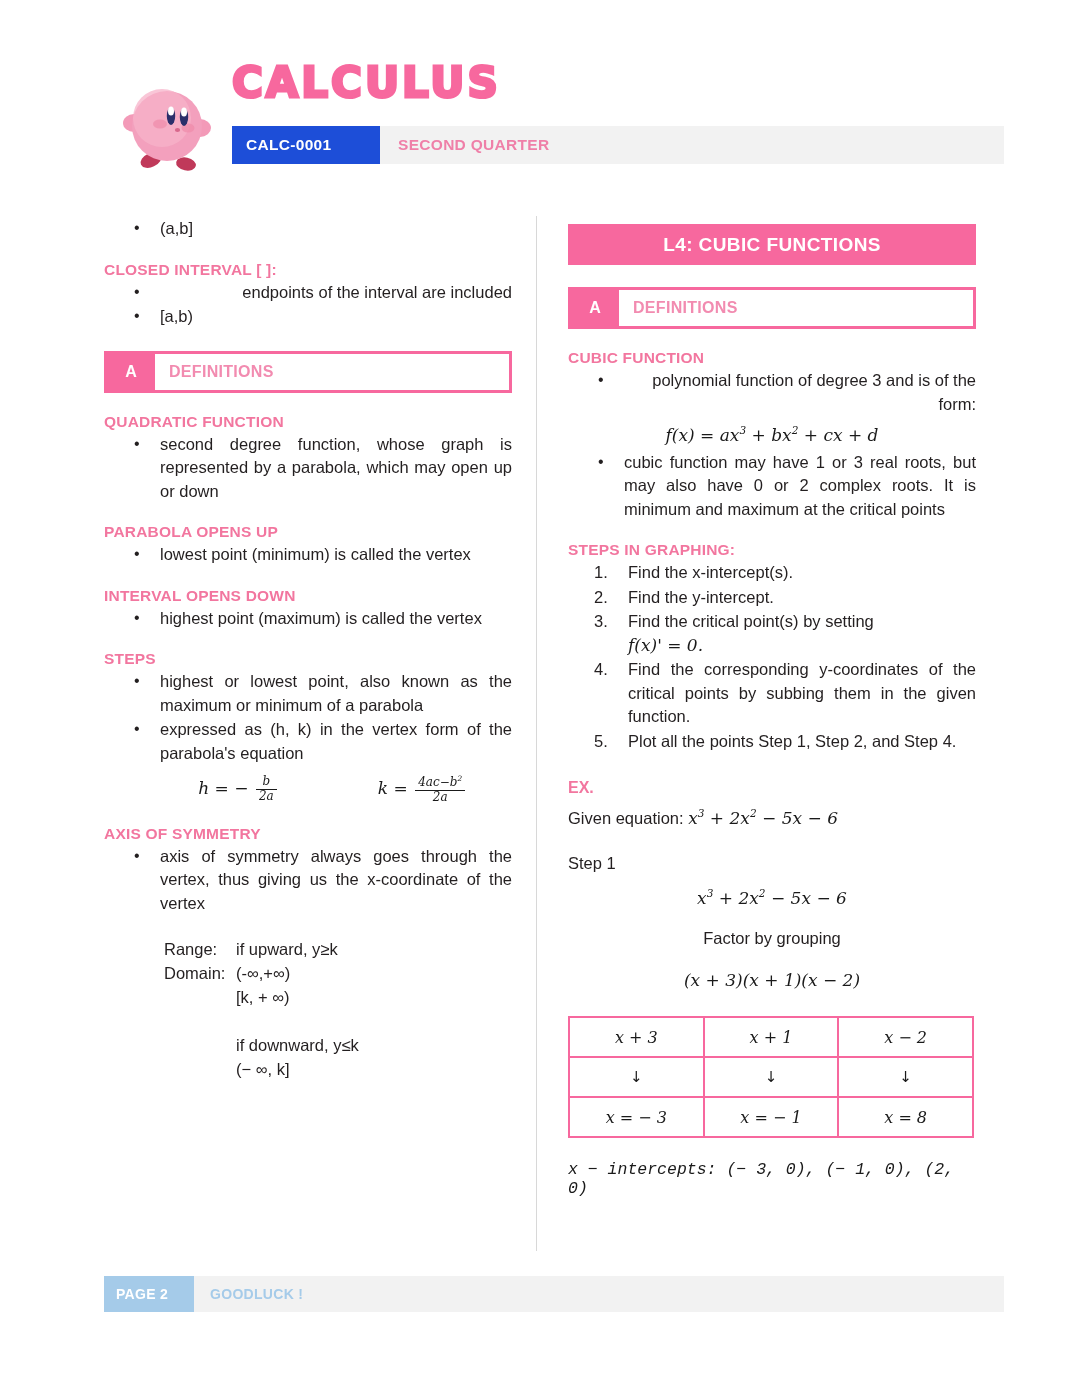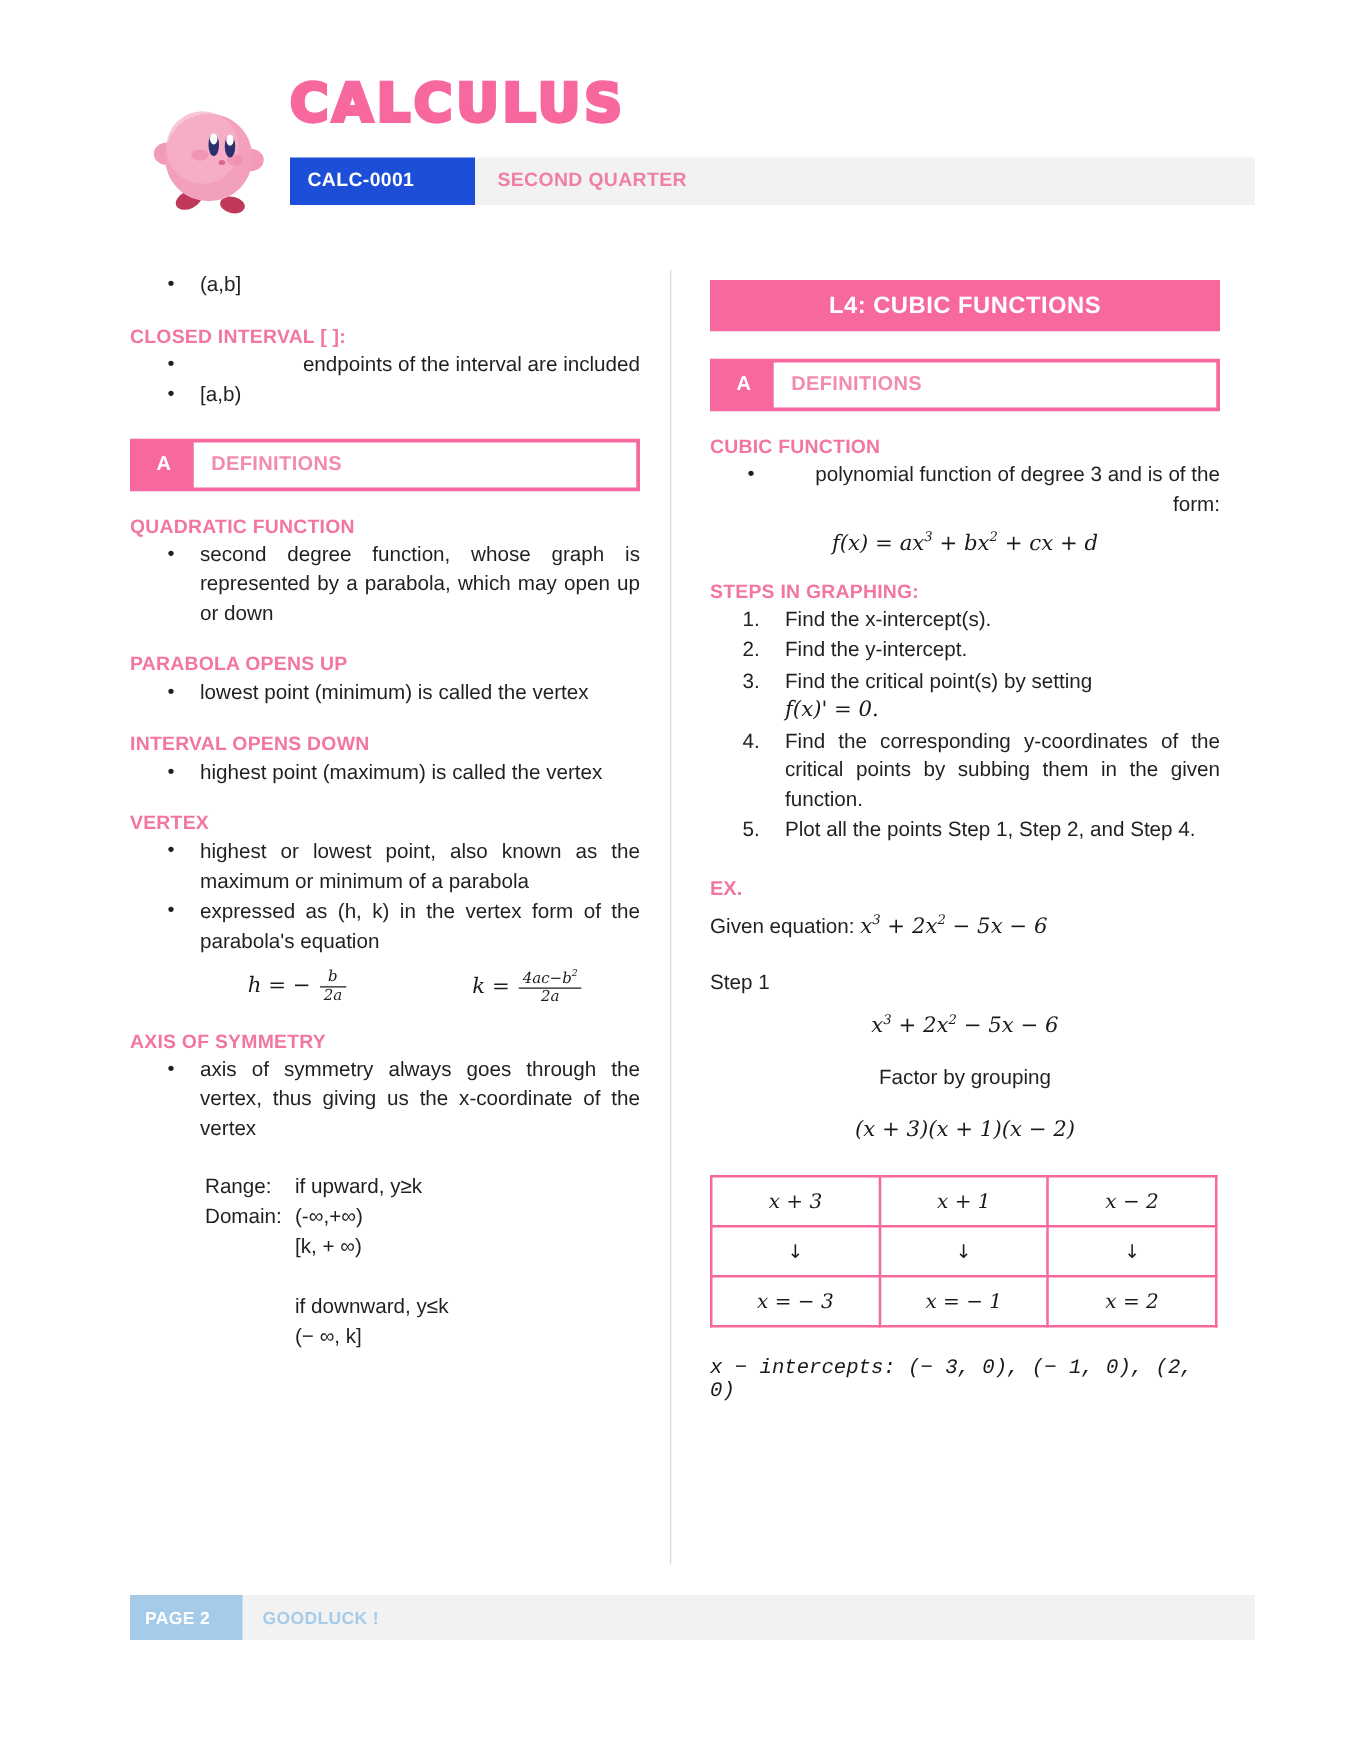--- a/index.html
+++ b/index.html
@@ -375,21 +375,21 @@
     <div class="sub-head">PARABOLA OPENS UP</div>
     <ul class="bullets">
       <li>lowest point (minimum) is called the vertex</li>
     </ul>
 
     <div class="sub-head">INTERVAL OPENS DOWN</div>
     <ul class="bullets">
       <li>highest point (maximum) is called the vertex</li>
     </ul>
 
-    <div class="sub-head">VERTEX</div>
+    <div class="sub-head">STEPS</div>
     <ul class="bullets">
       <li>highest or lowest point, also known as the maximum or minimum of a parabola</li>
       <li>expressed as (h, k) in the vertex form of the parabola's equation</li>
     </ul>
 
     <div class="formula-row">
       <div class="f1 math">
         <span>h =</span>
         <span class="op">−</span>
         <span class="frac">
@@ -439,20 +439,23 @@
 
     <div class="sub-head">CUBIC FUNCTION</div>
     <ul class="bullets">
       <li class="nojust">polynomial function of degree 3 and is of the form:</li>
     </ul>
 
     <div class="math math-center" style="margin-top:8px;">
       <span>f(x) = ax</span><sup class="ex">3</sup><span> + bx</span><sup class="ex">2</sup><span> + cx + d</span>
     </div>
 
+    <ul class="bullets" style="margin-top:6px;">
+      <li>cubic function may have 1 or 3 real roots, but may also have 0 or 2 complex roots. It is minimum and maximum at the critical points</li>
+    </ul>
 
     <div class="sub-head">STEPS IN GRAPHING:</div>
     <ol class="steps">
       <li class="nojust">Find the x-intercept(s).</li>
       <li class="nojust">Find the y-intercept.</li>
       <li><span>Find the critical point(s) by setting</span><br><span class="math">f(x)' = 0.</span></li>
       <li>Find the corresponding y-coordinates of the critical points by subbing them in the given function.</li>
       <li>Plot all the points Step 1, Step 2, and Step 4.</li>
     </ol>
 
@@ -480,21 +483,21 @@
         <td>x − 2</td>
       </tr>
       <tr>
         <td class="arrow">↓</td>
         <td class="arrow">↓</td>
         <td class="arrow">↓</td>
       </tr>
       <tr>
         <td>x =  − 3</td>
         <td>x =  − 1</td>
-        <td>x = 2</td>
+        <td>x = 8</td>
       </tr>
     </tbody>
       </table>
 
     <div class="intercepts">x − intercepts: (− 3, 0), (− 1, 0),  (2, 0)</div>
 
   </div>
 </div>
 
 <div class="footer-bar">

